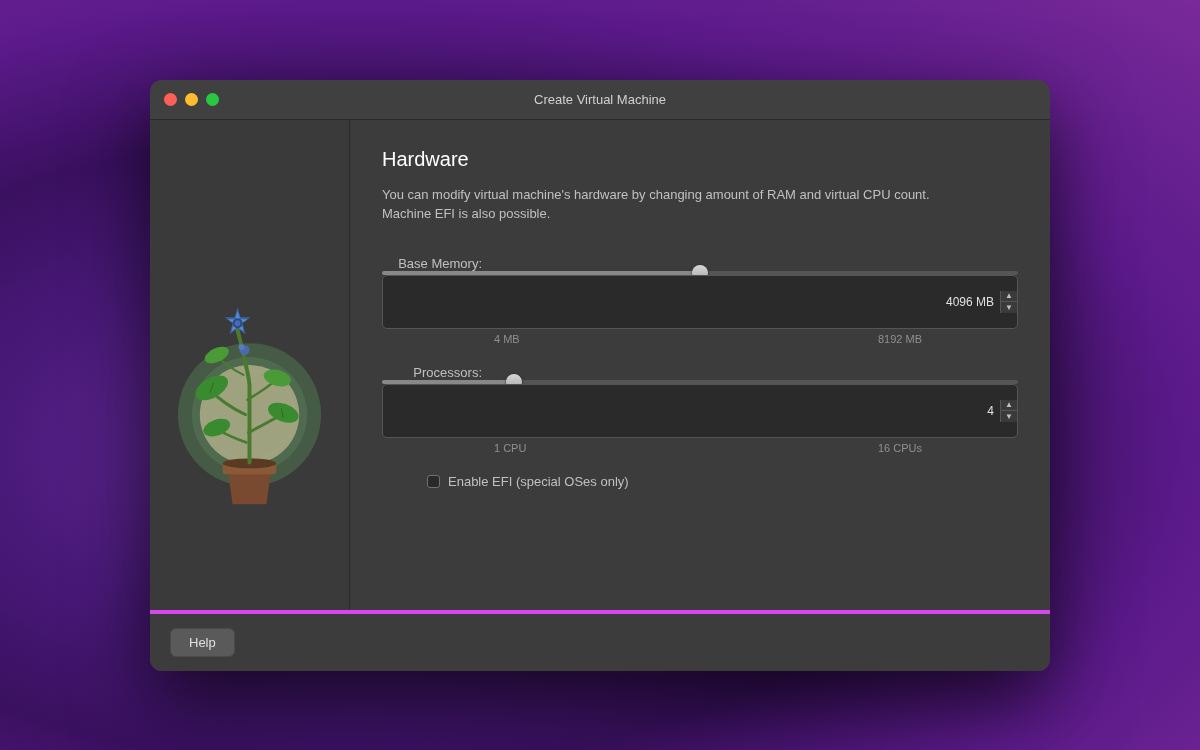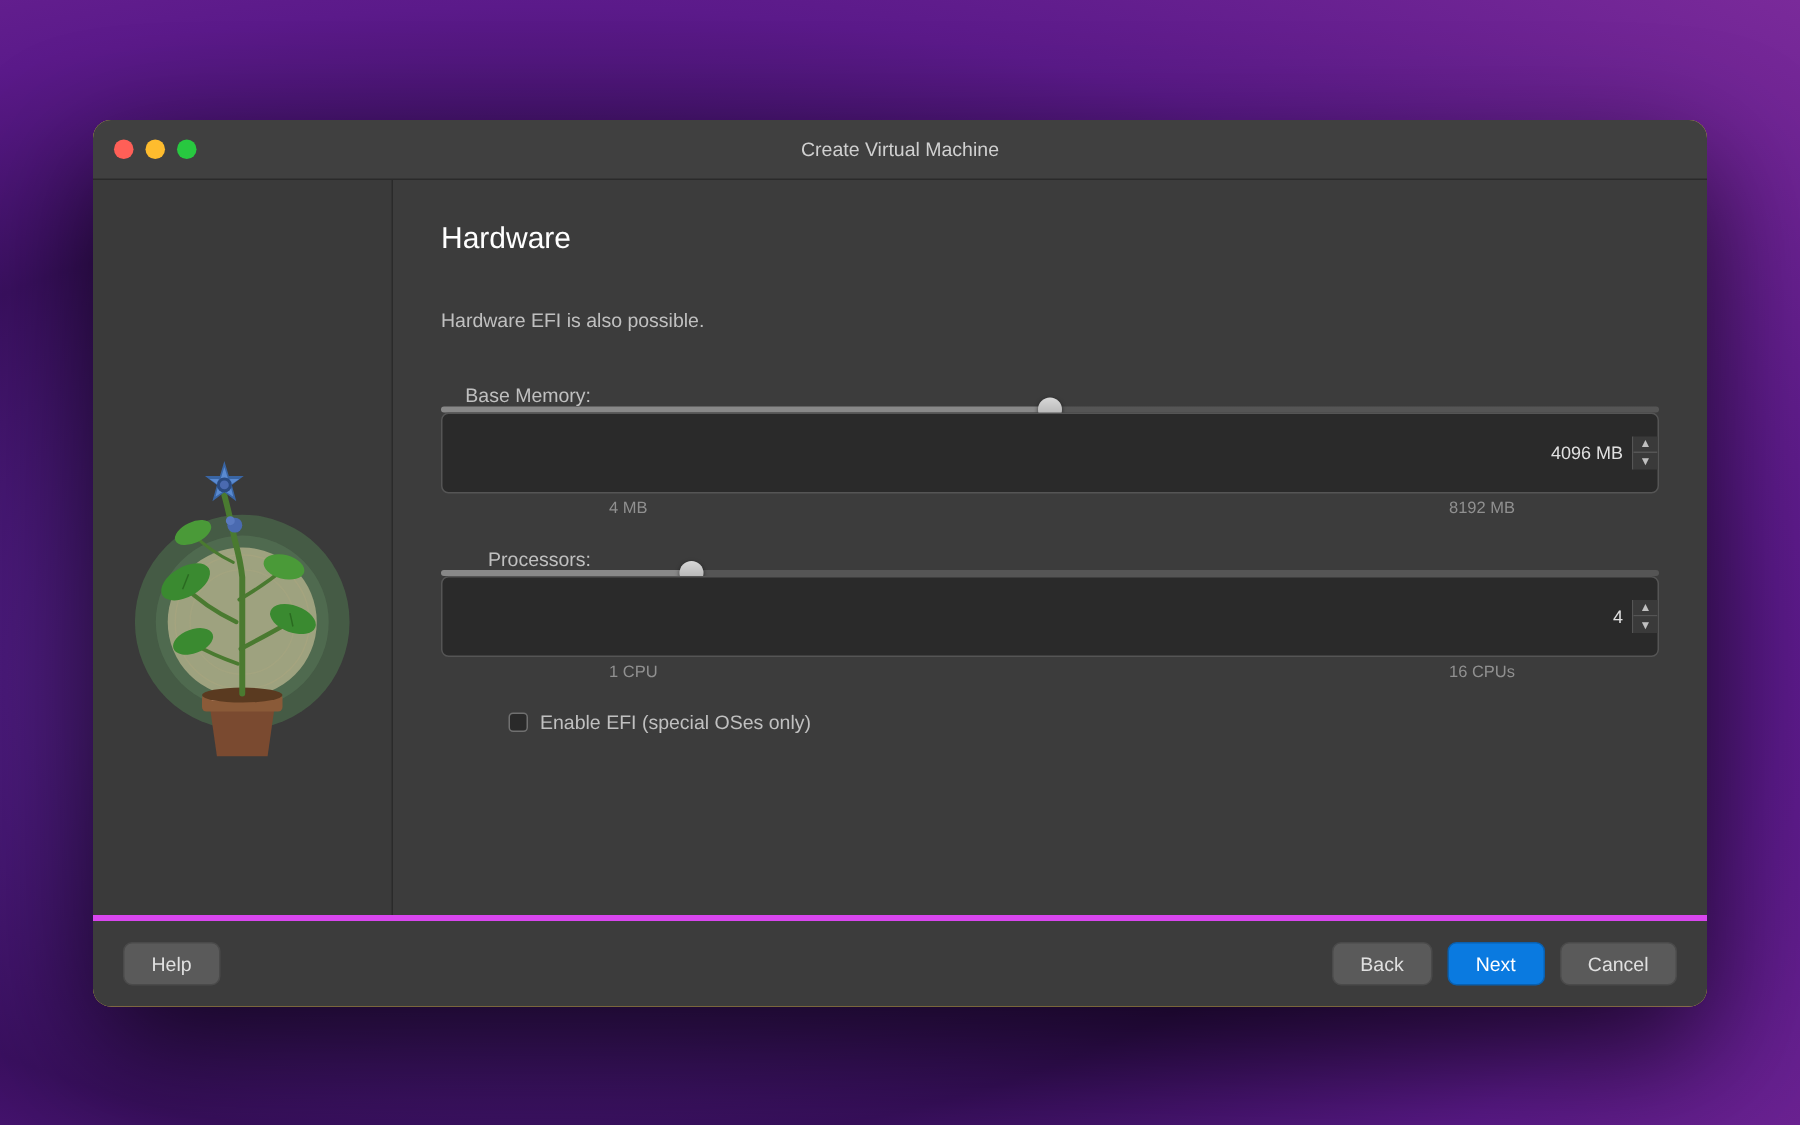--- a/index.html
+++ b/index.html
@@ -9,22 +9,22 @@
       height: 750px;
       overflow: hidden;
       background: radial-gradient(ellipse at 30% 60%, #6b2fa0 0%, #4a1a7a 30%, #3a1060 50%, #5b1a8a 70%, #7a2a9a 100%);
       display: flex;
       align-items: center;
       justify-content: center;
       font-family: -apple-system, BlinkMacSystemFont, 'Helvetica Neue', sans-serif;
     }
 
     .window {
-      width: 1076px;
-      background: #fde047;
+      width: 900px;
+      background: #701a75;
       border-radius: 12px;
       box-shadow: 0 30px 80px rgba(0,0,0,0.7);
       overflow: hidden;
     }
 
     .titlebar {
       background: #404040;
       height: 40px;
       display: flex;
       align-items: center;
@@ -346,22 +346,22 @@
 
           <circle cx="75" cy="175" r="5" fill="#4a6ab0"></circle>
           <circle cx="72" cy="172" r="3" fill="#5a7ac0"></circle>
         </svg>
       </div>
     </div>
 
     <div class="main-content">
       <h2 class="section-title">Hardware</h2>
       <p class="description">
-        <br>
-        <span>Hardware EFI is also possible.</span>
+        <span>You can modify virtual machine's hardware by changing amount of RAM and virtual CPU count.</span><br>
+        <span>Machine EFI is also possible.</span>
       </p>
 
       <div class="form-row">
         <span class="form-label">Base Memory:</span>
         <div class="slider-row-inner">
           <input type="range" min="4" max="8192" value="4096" style="--fill-pct: 49.97557401074744%;">
         </div>
         <div class="value-input-wrapper">
           <span class="value-display">4096 MB</span>
           <div class="stepper-buttons">
@@ -399,19 +399,14 @@
         <div class="checkbox-custom"></div>
         <span class="checkbox-label">Enable EFI (special OSes only)</span>
       </div>
     </div>
   </div>
 
   <div class="footer">
     <div class="footer-left">
       <button class="btn btn-default">Help</button>
     </div>
-    <div class="footer-right">
-      <button class="btn btn-default">Back</button>
-      <button class="btn btn-primary">Next</button>
-      <button class="btn btn-default">Cancel</button>
-    </div>
   </div>
 </div>
 
 </body></html>

